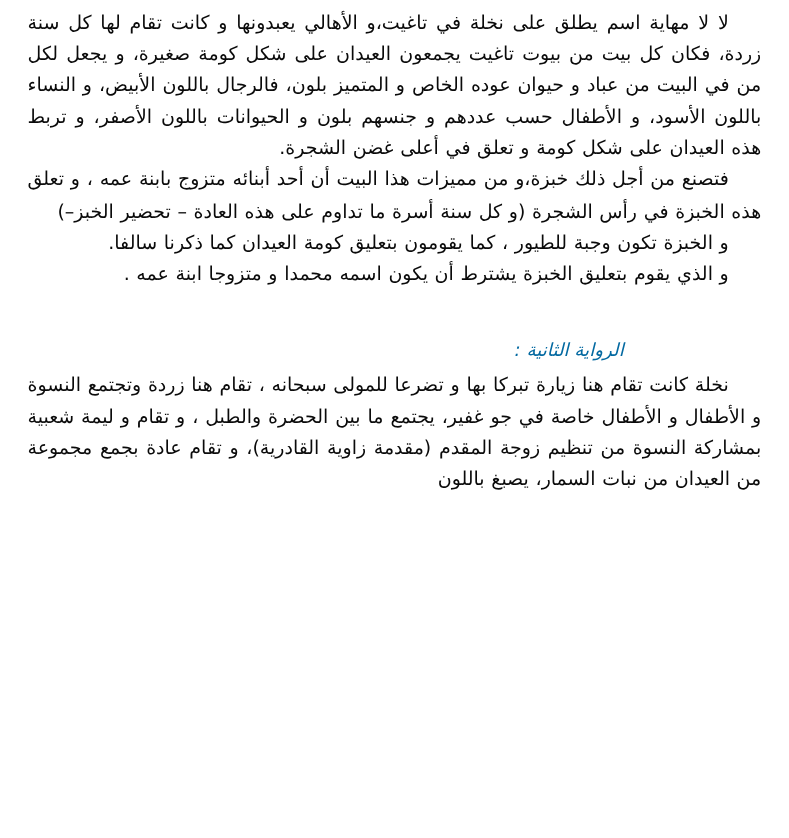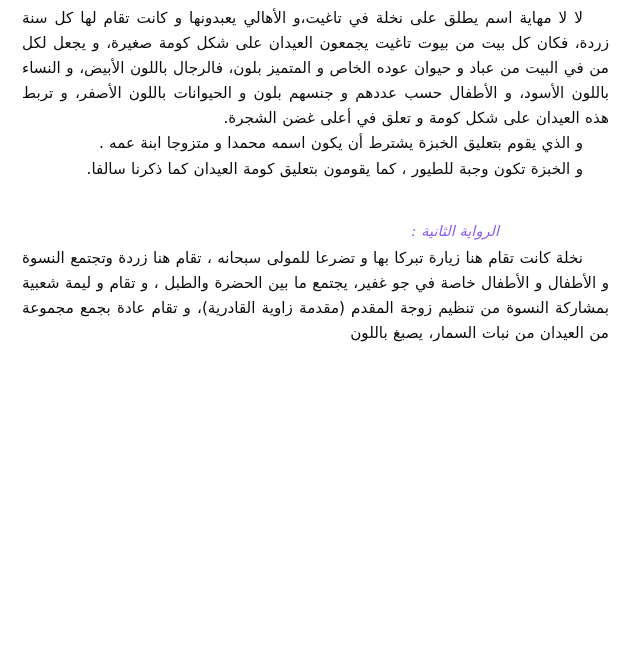--- a/index.html
+++ b/index.html
@@ -50,39 +50,40 @@
     padding: 0;
     font-size: 14.6px;
     line-height: 25.1px;
     font-style: italic;
     font-weight: normal;
     text-align: right;
     text-align-last: right;
     text-indent: 0;
     padding-right: 110px;
     direction: rtl;
-    color: #8b5cf6;
+    color: #0369a1;
   }
 
   .gap-sm { height: 3px; }
   .gap-lg { height: 36px; }
 </style>
 </head>
 <body>
 
 <div class="page">
 
   <p class="para indent">لا لا مهاية اسم يطلق على نخلة في تاغيت،و الأهالي يعبدونها و كانت تقام لها كل سنة زردة، فكان كل بيت من بيوت تاغيت يجمعون العيدان على شكل كومة صغيرة، و يجعل لكل من في البيت من عباد و حيوان عوده الخاص و المتميز بلون، فالرجال باللون الأبيض، و النساء باللون الأسود، و الأطفال حسب عددهم و جنسهم بلون و الحيوانات باللون الأصفر، و تربط هذه العيدان على شكل كومة و تعلق في أعلى غضن الشجرة.</p>
 
 
 
+  <p class="para indent">فتصنع من أجل ذلك خبزة،و من مميزات هذا البيت أن أحد أبنائه متزوج بابنة عمه ، و تعلق هذه الخبزة في رأس الشجرة (و كل سنة أسرة ما تداوم على هذه العادة – تحضير الخبز–)</p>
+
+  <p class="para indent">و الخبزة تكون وجبة للطيور ، كما يقومون بتعليق كومة العيدان كما ذكرنا سالفا.</p>
 
   <p class="para indent">و الذي يقوم بتعليق الخبزة يشترط أن يكون اسمه محمدا و متزوجا ابنة عمه .</p>
-
-  <p class="para indent">و الخبزة تكون وجبة للطيور ، كما يقومون بتعليق كومة العيدان كما ذكرنا سالفا.</p>
 
   <div class="gap-lg"></div>
 
   <p class="section-heading">الرواية الثانية :</p>
 
   <div class="gap-sm"></div>
 
   <p class="para indent">نخلة كانت تقام هنا زيارة تبركا بها و تضرعا للمولى سبحانه ، تقام هنا زردة وتجتمع النسوة و الأطفال و الأطفال خاصة في جو غفير، يجتمع ما بين الحضرة والطبل ، و تقام و ليمة شعبية بمشاركة النسوة من تنظيم زوجة المقدم (مقدمة زاوية القادرية)، و تقام عادة بجمع مجموعة من العيدان من نبات السمار، يصبغ باللون</p>
 
 </div>

